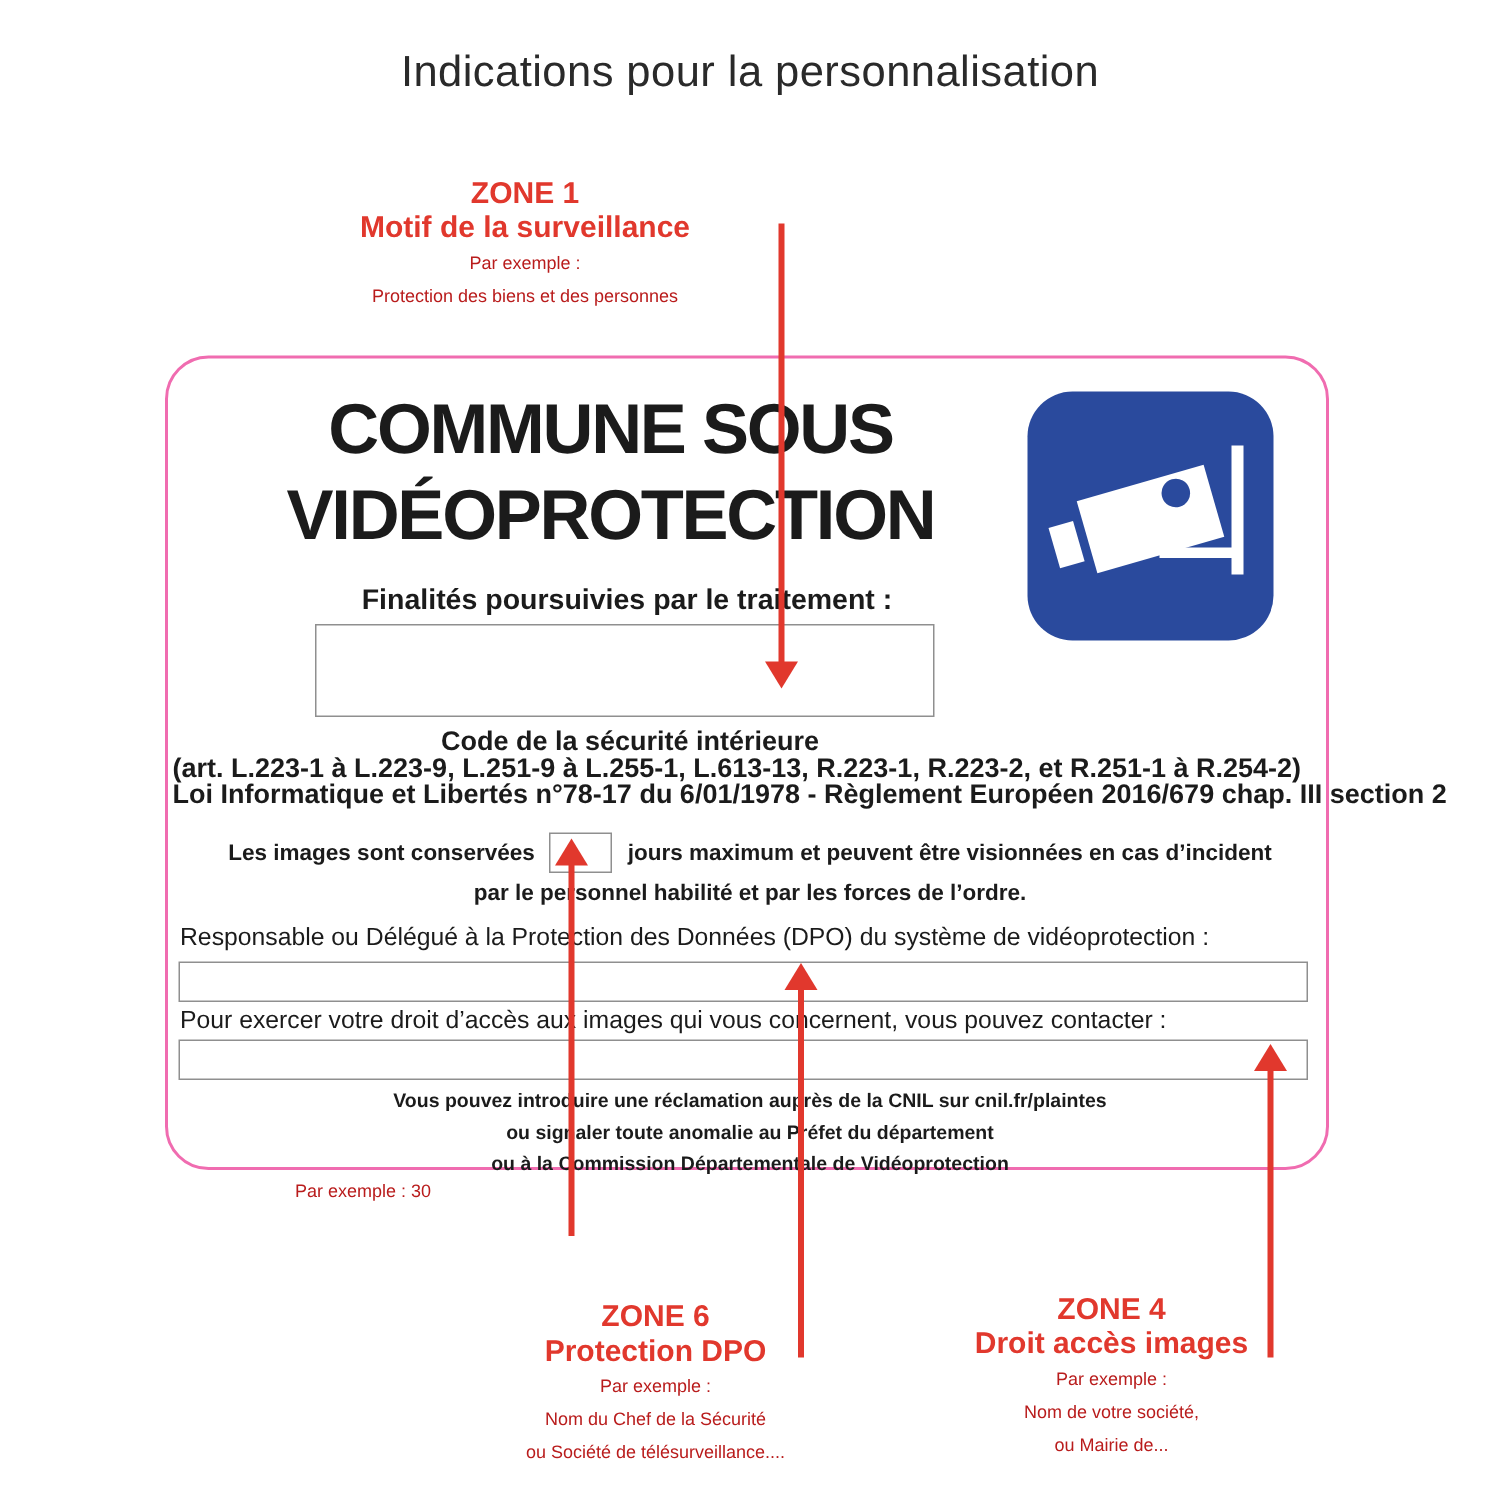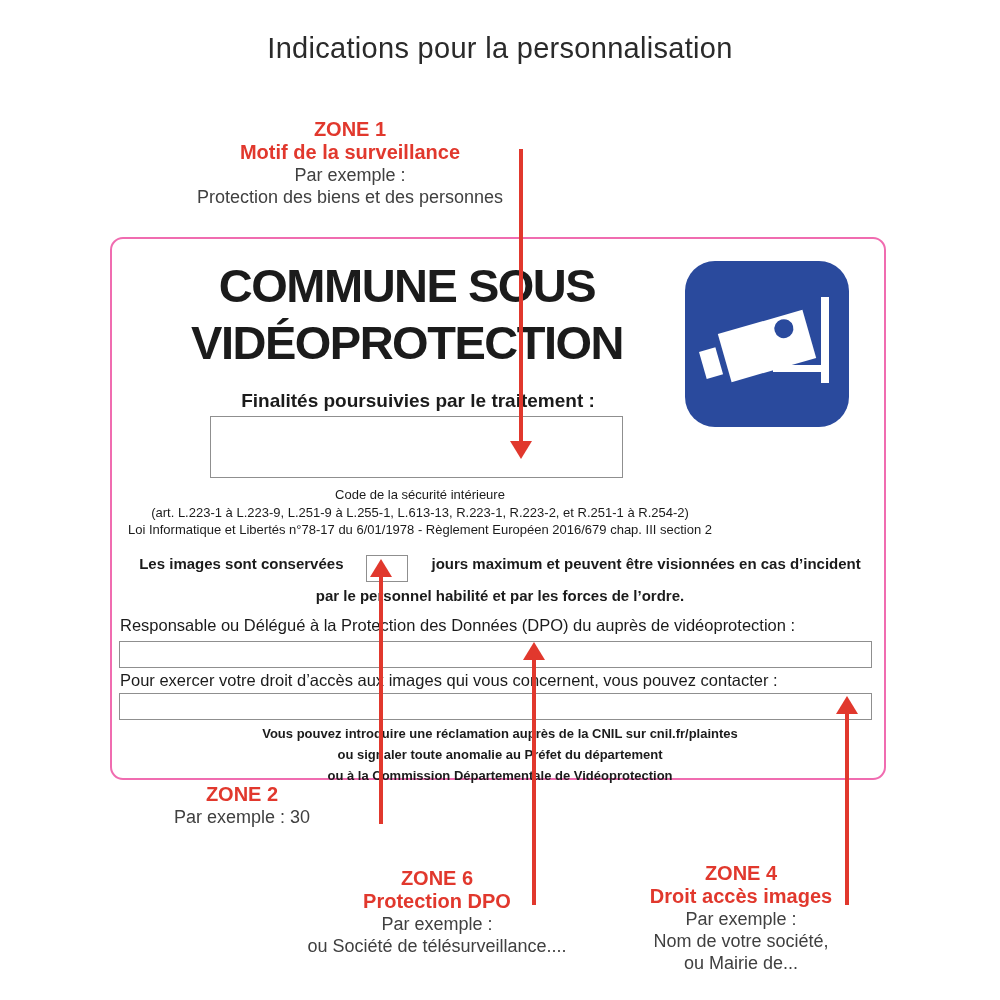--- a/index.html
+++ b/index.html
@@ -13,48 +13,48 @@
   body{background:#fff}
   .page{position:relative;width:1000px;height:1000px;background:#ffffff;
         font-family:"Liberation Sans",sans-serif;overflow:hidden;margin:12px auto}
 
   .page-title{position:absolute;top:20px;left:0;width:100%;text-align:center;
               font-size:29px;color:#2a2a2a;letter-spacing:.3px}
 
   
   .zone{position:absolute;text-align:center}
   .zone .zt{font-size:20px;font-weight:bold;color:var(--red);line-height:23px}
-  .zone .zex{font-size:18px;color:#404040;line-height:22px}
+  .zone .zex{font-size:12px;color:#b91c1c;line-height:22px}
   .zone1{left:150px;top:106px;width:400px}
   .zone2{left:92px;top:771px;width:300px}
   .zone3{left:287px;top:855px;width:300px}
   .zone4{left:591px;top:850px;width:300px}
 
   
   .sign{position:absolute;left:110px;top:225px;width:776px;height:543px;
-        border:2px solid var(--pink);border-radius:13px;background:#fff}
+        border:2px solid var(--pink);border-radius:29px;background:#fff}
   .sign-title{position:absolute;top:18px;left:25px;width:540px;text-align:center;
               font-size:47px;font-weight:bold;color:var(--ink);line-height:57px;
               letter-spacing:-1.5px;white-space:nowrap}
   .icon-wrap{position:absolute;left:573px;top:22px;width:164px;height:166px;
              background:var(--blue);border-radius:30px}
   .icon-wrap svg{display:block;width:100%;height:100%}
 
   .finalites-label{position:absolute;top:151px;left:0;width:612px;text-align:center;
                    font-size:19px;font-weight:bold;color:var(--ink)}
   .finalites-box{position:absolute;left:98px;top:177px;width:413px;height:62px;
                  border:1.5px solid var(--boxborder);background:#fff}
 
   .legal{position:absolute;top:247px;left:3px;width:610px;text-align:center;
-         font-size:13px;font-weight:normal;color:var(--ink);line-height:17.5px}
+         font-size:18px;font-weight:bold;color:var(--ink);line-height:17.5px}
   .legal div{white-space:nowrap}
 
   .retention{position:absolute;top:316px;left:0;width:776px;text-align:center;
              font-size:15px;font-weight:bold;color:var(--ink)}
-  .retention-row{display:flex;justify-content:center;gap:23px;white-space:nowrap}
+  .retention-row{display:flex;justify-content:center;align-items:center;gap:10px;white-space:nowrap}
   .retention-box{width:42px;height:27px;border:1.5px solid var(--boxborder);background:#fff}
   .retention-line2{margin-top:4px;line-height:20px}
 
   .field-label{position:absolute;left:8px;width:762px;font-size:16.5px;color:var(--ink);white-space:nowrap}
   .dpo-label{top:377px}
   .access-label{top:432px}
   .field-box{position:absolute;left:7px;width:753px;height:27px;
              border:1.5px solid var(--boxborder);background:#fff}
   .dpo-box{top:402px}
   .access-box{top:454px}
@@ -122,42 +122,42 @@
 
     <div class="retention">
       <div class="retention-row">
         <span>Les images sont conservées</span>
         <span class="retention-box"></span>
         <span>jours maximum et peuvent être visionnées en cas d’incident</span>
       </div>
       <div class="retention-line2">par le personnel habilité et par les forces de l’ordre.</div>
     </div>
 
-    <div class="field-label dpo-label">Responsable ou Délégué à la Protection des Données (DPO) du auprès de vidéoprotection :</div>
+    <div class="field-label dpo-label">Responsable ou Délégué à la Protection des Données (DPO) du système de vidéoprotection :</div>
     <div class="field-box dpo-box"></div>
 
     <div class="field-label access-label">Pour exercer votre droit d’accès aux images qui vous concernent, vous pouvez contacter :</div>
     <div class="field-box access-box"></div>
 
     <div class="sign-footer">
       <div><span>Vous pouvez introduire une réclamation auprès de la CNIL sur </span><span class="xb">cnil.fr/plaintes</span></div>
       <div>ou signaler toute anomalie au Préfet du département</div>
       <div>ou à la Commission Départementale de Vidéoprotection</div>
     </div>
   </div>
 
   <div class="zone zone2">
-    <div class="zt">ZONE 2</div>
     <div class="zex">Par exemple : 30</div>
   </div>
 
   <div class="zone zone3">
     <div class="zt">ZONE 6</div>
     <div class="zt">Protection DPO</div>
     <div class="zex">Par exemple :</div>
+    <div class="zex">Nom du Chef de la Sécurité</div>
     <div class="zex">ou Société de télésurveillance....</div>
   </div>
 
   <div class="zone zone4">
     <div class="zt">ZONE 4</div>
     <div class="zt">Droit accès images</div>
     <div class="zex">Par exemple :</div>
     <div class="zex">Nom de votre société,</div>
     <div class="zex">ou Mairie de...</div>
   </div>

